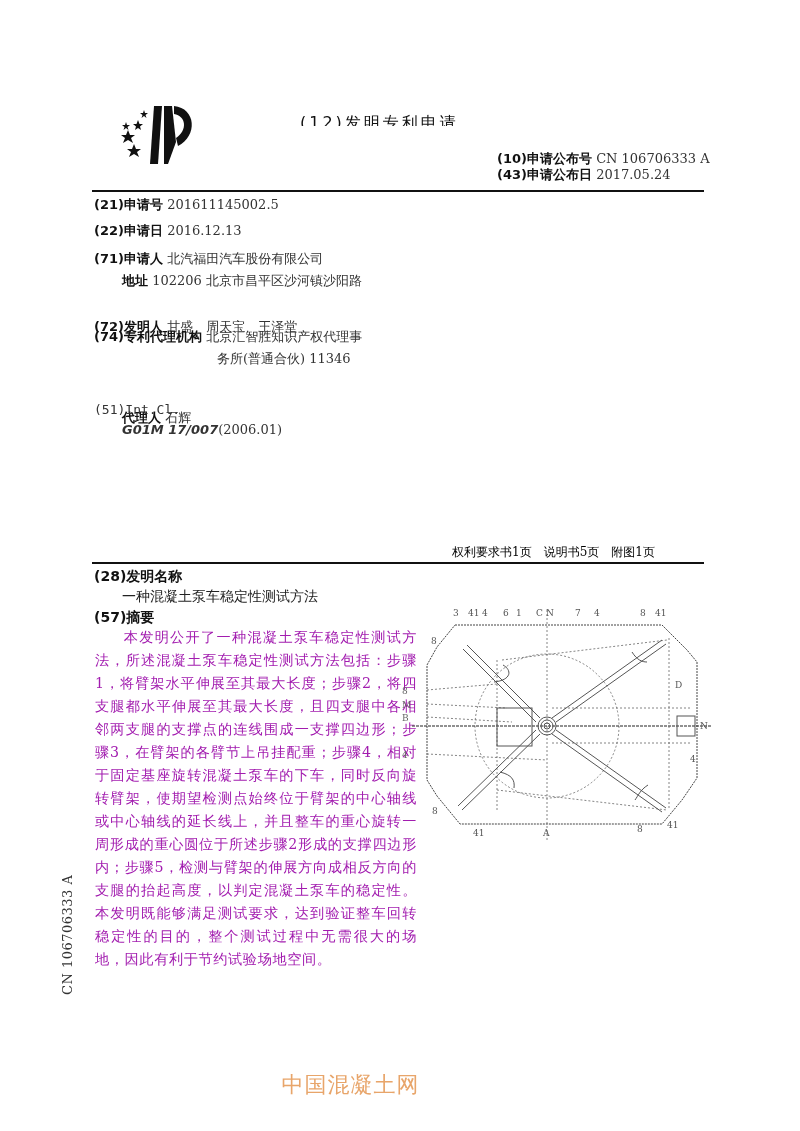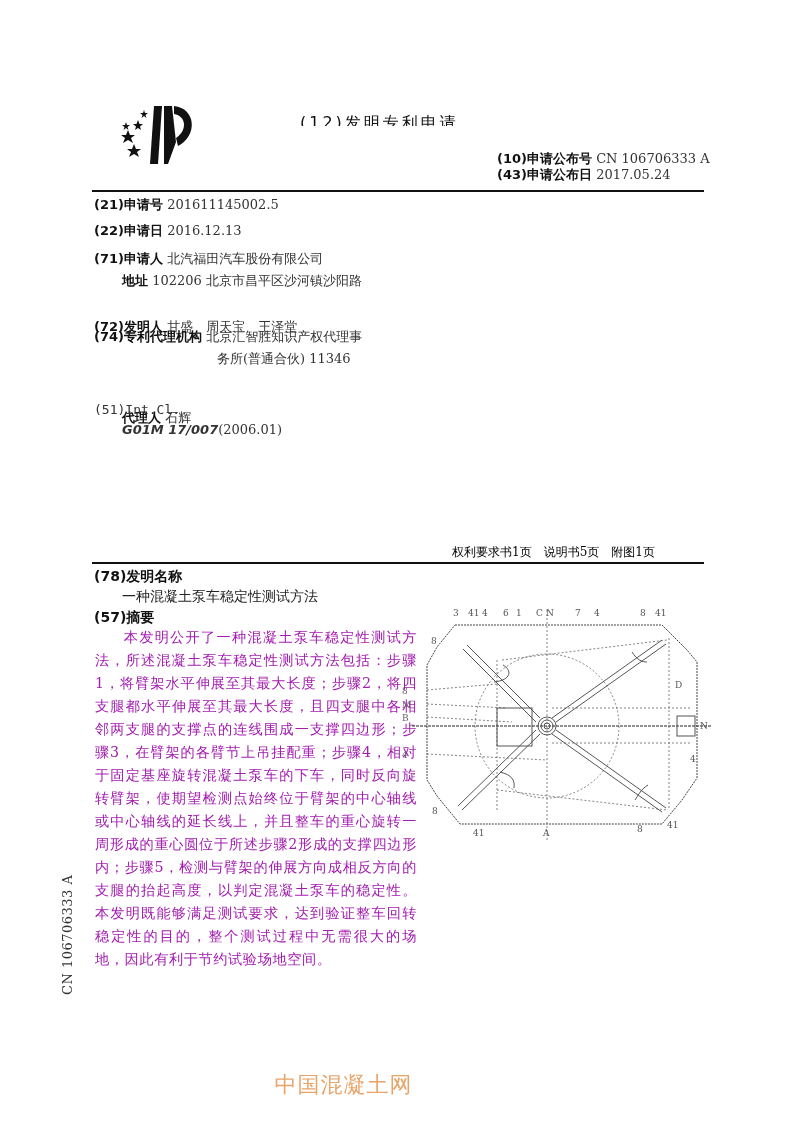--- a/index.html
+++ b/index.html
@@ -20,21 +20,21 @@
     .pages { left: 452px; top: 544px; font-size: 12px; color: #000000; white-space: nowrap; word-spacing: 10px; }
     .abstract {
       left: 95px; top: 626px; width: 322px; font-size: 14.2px; line-height: 23px; color: #a21caf;
       text-align: justify; letter-spacing: 0.6px;
     }
     .abstract .indent { display: inline-block; width: 28px; }
     .side-no {
       left: 60px; top: 995px; transform: rotate(-90deg); transform-origin: left top;
       font-size: 13px; color: #333; white-space: nowrap; letter-spacing: 0.5px;
     }
-    .footer-brand { left: 8px; width: 671px; top: 1070px; text-align: center; font-family: Liberation Mono, monospace; font-size: 22px; color: #e8a56a; letter-spacing: 1px; }
+    .footer-brand { left: 15px; width: 671px; top: 1070px; text-align: center; font-family: Liberation Mono, monospace; font-size: 22px; color: #e8a56a; letter-spacing: 1px; }
     .drawing { left: 412px; top: 600px; width: 300px; height: 240px; }
     .drawing text { font-family: "DejaVu Serif", serif; font-size: 9px; fill: #555; }
   </style>
 </head>
 <body>
 
 <svg class="abs logo" viewBox="0 0 80 70">
   <g fill="#111">
     <polygon points="10,30 12,35 17,35 13,38 15,43 10,40 5,43 7,38 3,35 8,35"></polygon>
     <polygon points="20,20 21.5,24 25,24 22,26.5 23,30 20,28 17,30 18,26.5 15,24 18.5,24"></polygon>
@@ -95,21 +95,21 @@
   <span class="val" style="font-family:'DejaVu Sans Mono', monospace;">(51)Int.Cl.</span>
 </div>
 <div class="abs row" style="top:422px; left:122px;">
   <span class="val" style="font-family:'DejaVu Sans', sans-serif; font-style:italic; font-weight:bold;">G01M 17/007</span><span class="val">(2006.01)</span>
 </div>
 
 <div class="abs pages">权利要求书1页　说明书5页　附图1页</div>
 <div class="abs rule-thick" style="top:562px;"></div>
 
 <div class="abs row" style="top:568px;">
-  <span class="lbl" style="font-size:14px;">(78)发明名称</span>
+  <span class="lbl" style="font-size:14px;">(28)发明名称</span>
 </div>
 <div class="abs row" style="top:588px; left:122px; font-size:14px;">一种混凝土泵车稳定性测试方法</div>
 <div class="abs row" style="top:609px;">
   <span class="lbl" style="font-size:14px;">(57)摘要</span>
 </div>
 <div class="abs abstract"><span class="indent"></span><span>本发明公开了一种混凝土泵车稳定性测试方法，所述混凝土泵车稳定性测试方法包括：步骤1，将臂架水平伸展至其最大长度；步骤2，将四支腿都水平伸展至其最大长度，且四支腿中各相邻两支腿的支撑点的连线围成一支撑四边形；步骤3，在臂架的各臂节上吊挂配重；步骤4，相对于固定基座旋转混凝土泵车的下车，同时反向旋转臂架，使期望检测点始终位于臂架的中心轴线或中心轴线的延长线上，并且整车的重心旋转一周形成的重心圆位于所述步骤2形成的支撑四边形内；步骤5，检测与臂架的伸展方向成相反方向的支腿的抬起高度，以判定混凝土泵车的稳定性。本发明既能够满足测试要求，达到验证整车回转稳定性的目的，整个测试过程中无需很大的场地，因此有利于节约试验场地空间。</span></div>
 
 <svg class="abs drawing" viewBox="0 0 300 240">
   <g fill="none" stroke="#444" stroke-width="1">
     <path d="M43 25 L250 25 L275 50 L285 62 L285 178 L270 200 L250 224 L48 224 L25 196 L15 180 L15 65 L25 47 Z" stroke-dasharray="2,1"></path>

